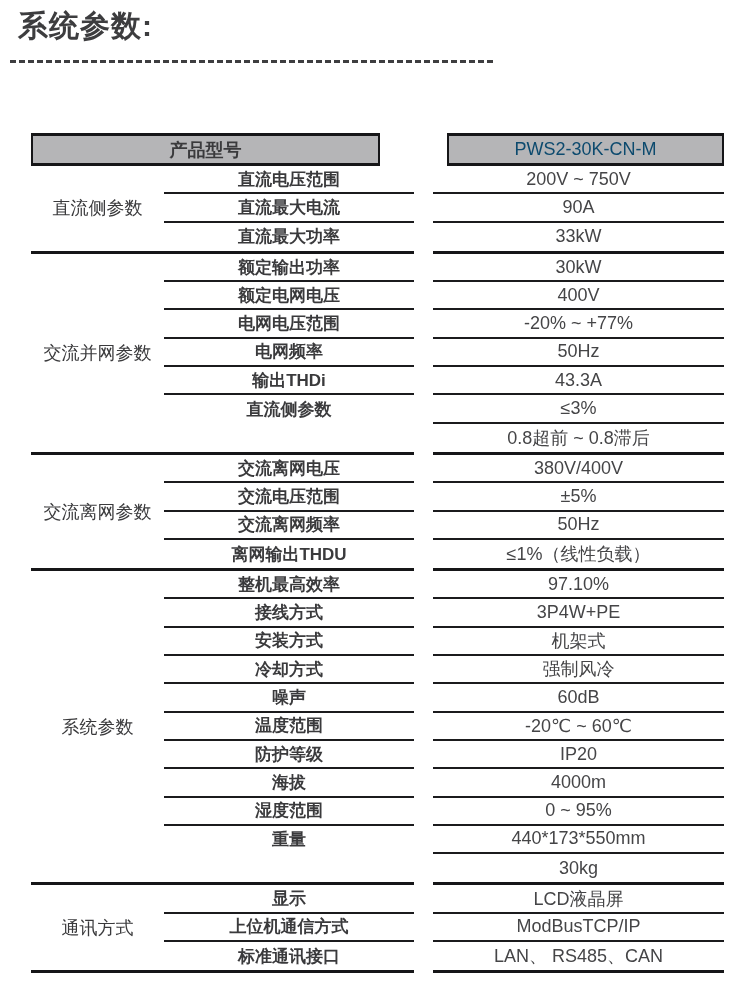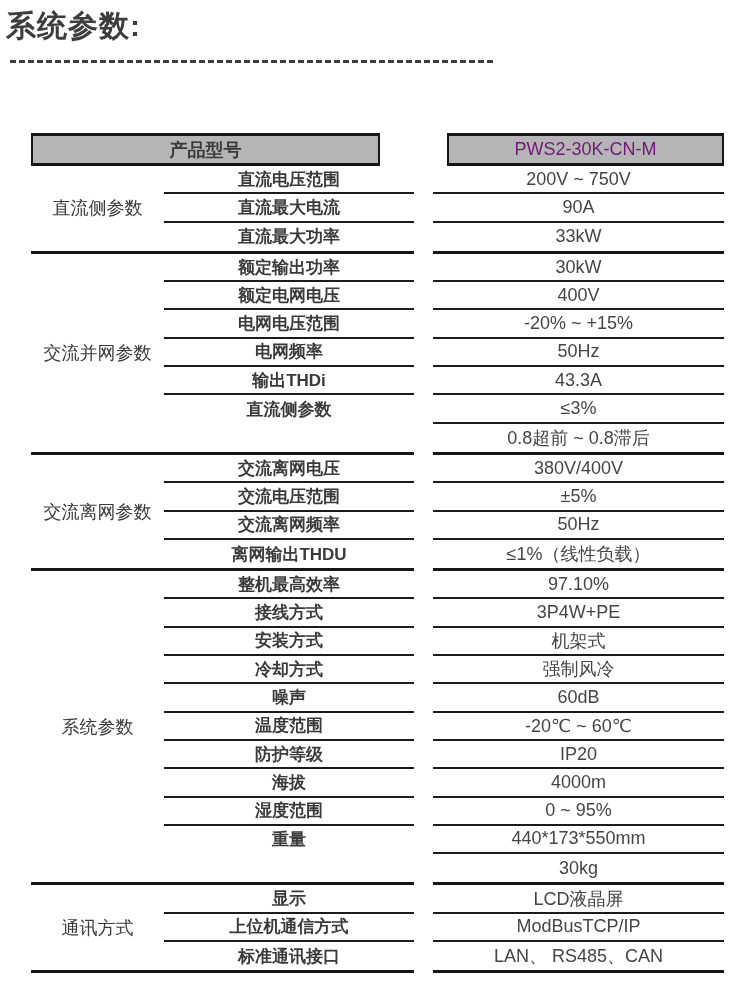--- a/index.html
+++ b/index.html
@@ -2,38 +2,38 @@
 <html><head>
 <meta charset="utf-8">
 <style>
   html,body{margin:0;padding:0;}
   body{
     width:750px;height:993px;background:#ffffff;position:relative;
     font-family:"Liberation Sans","DejaVu Sans",sans-serif;
     overflow:hidden;
   }
   .title{
-    position:absolute;left:6px;top:6px;margin:0;
+    position:absolute;left:18px;top:6px;margin:0;
     font-size:30px;font-weight:bold;color:#3d3d3f;letter-spacing:1px;
   }
   .dashed-divider{
     position:absolute;left:10px;top:60px;width:483px;height:0;
     border-top:3px dashed #3e3e40;
   }
   .spec-table{position:absolute;left:31px;top:133px;width:693px;}
   .header-row{display:flex;}
   .hcell{
     box-sizing:border-box;height:33px;background:#b5b5b7;
     border-top:3px solid #161618;border-bottom:3px solid #161618;
     border-left:2px solid #161618;border-right:2px solid #161618;
     display:flex;align-items:center;justify-content:center;
     font-size:18px;color:#3a3a3c;
   }
   .hcell.left{width:383px;font-weight:600;}
-  .hcell.right{width:304px;font-weight:400;color:#701a75;margin-left:48px;}
+  .hcell.right{width:304px;font-weight:400;color:#0c4a6e;margin-left:48px;}
   .hgap,.group-gap{width:19px;flex:0 0 19px;}
   .group{display:flex;}
   .group-left{
     display:flex;width:383px;box-sizing:border-box;
     border-bottom:3px solid #161618;
   }
   .group-label{
     width:133px;flex:0 0 133px;display:flex;align-items:center;justify-content:center;
     font-size:18px;font-weight:400;color:#3a3a3c;text-align:center;
   }
@@ -96,21 +96,21 @@
             <div class="cell param-cell">电网电压范围</div>
             <div class="cell param-cell">电网频率</div>
             <div class="cell param-cell">输出THDi</div>
             <div class="cell param-cell">直流侧参数</div>
           </div>
         </div>
         <div class="group-gap"></div>
         <div class="group-right">
           <div class="cell value-cell">30kW</div>
           <div class="cell value-cell">400V</div>
-          <div class="cell value-cell">-20% ~ +15%</div>
+          <div class="cell value-cell">-20% ~ +77%</div>
           <div class="cell value-cell">50Hz</div>
           <div class="cell value-cell">43.3A</div>
           <div class="cell value-cell">≤3%</div>
           <div class="cell value-cell">0.8超前 ~ 0.8滞后</div>
         </div>
       </div>
       <div class="group">
         <div class="group-left">
           <div class="group-label">交流离网参数</div>
           <div class="param-col">

